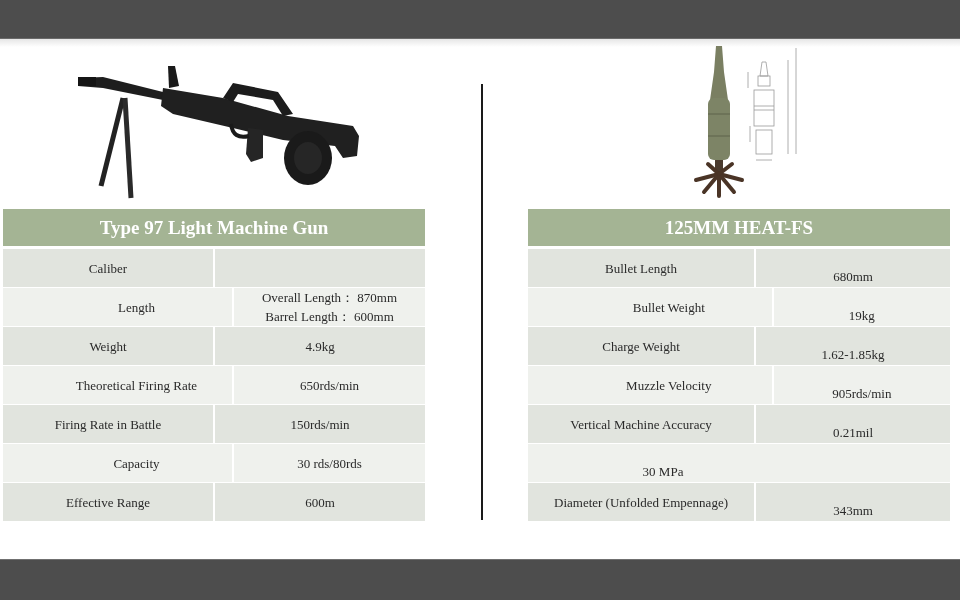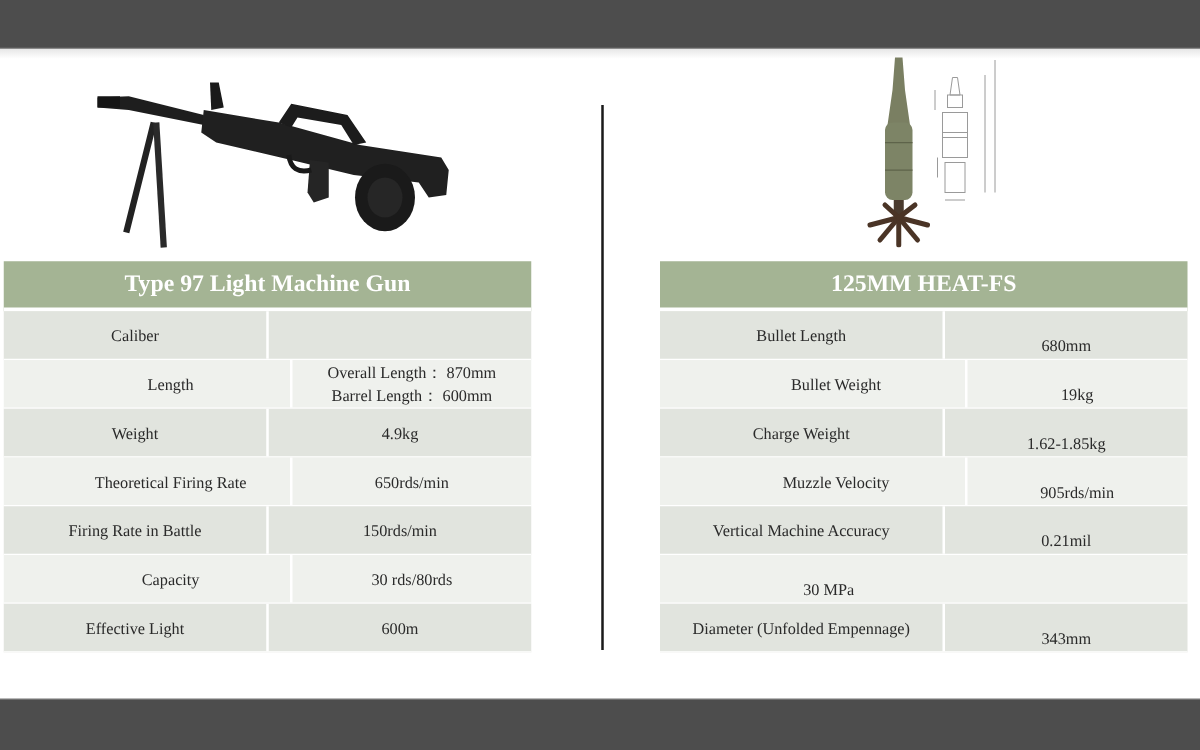--- a/index.html
+++ b/index.html
@@ -115,21 +115,21 @@
         <span>150rds/min</span>
       </div>
     </div>
     <div class="spec-row even">
       <div class="spec-label">Capacity</div>
       <div class="spec-value">
         <span>30 rds/80rds</span>
       </div>
     </div>
     <div class="spec-row odd">
-      <div class="spec-label">Effective Light</div>
+      <div class="spec-label">Effective Range</div>
       <div class="spec-value">
         <span>600m</span>
       </div>
     </div>
   </div>
 </div>
 
 <div class="divider"></div>
 
 <div class="panel right">

